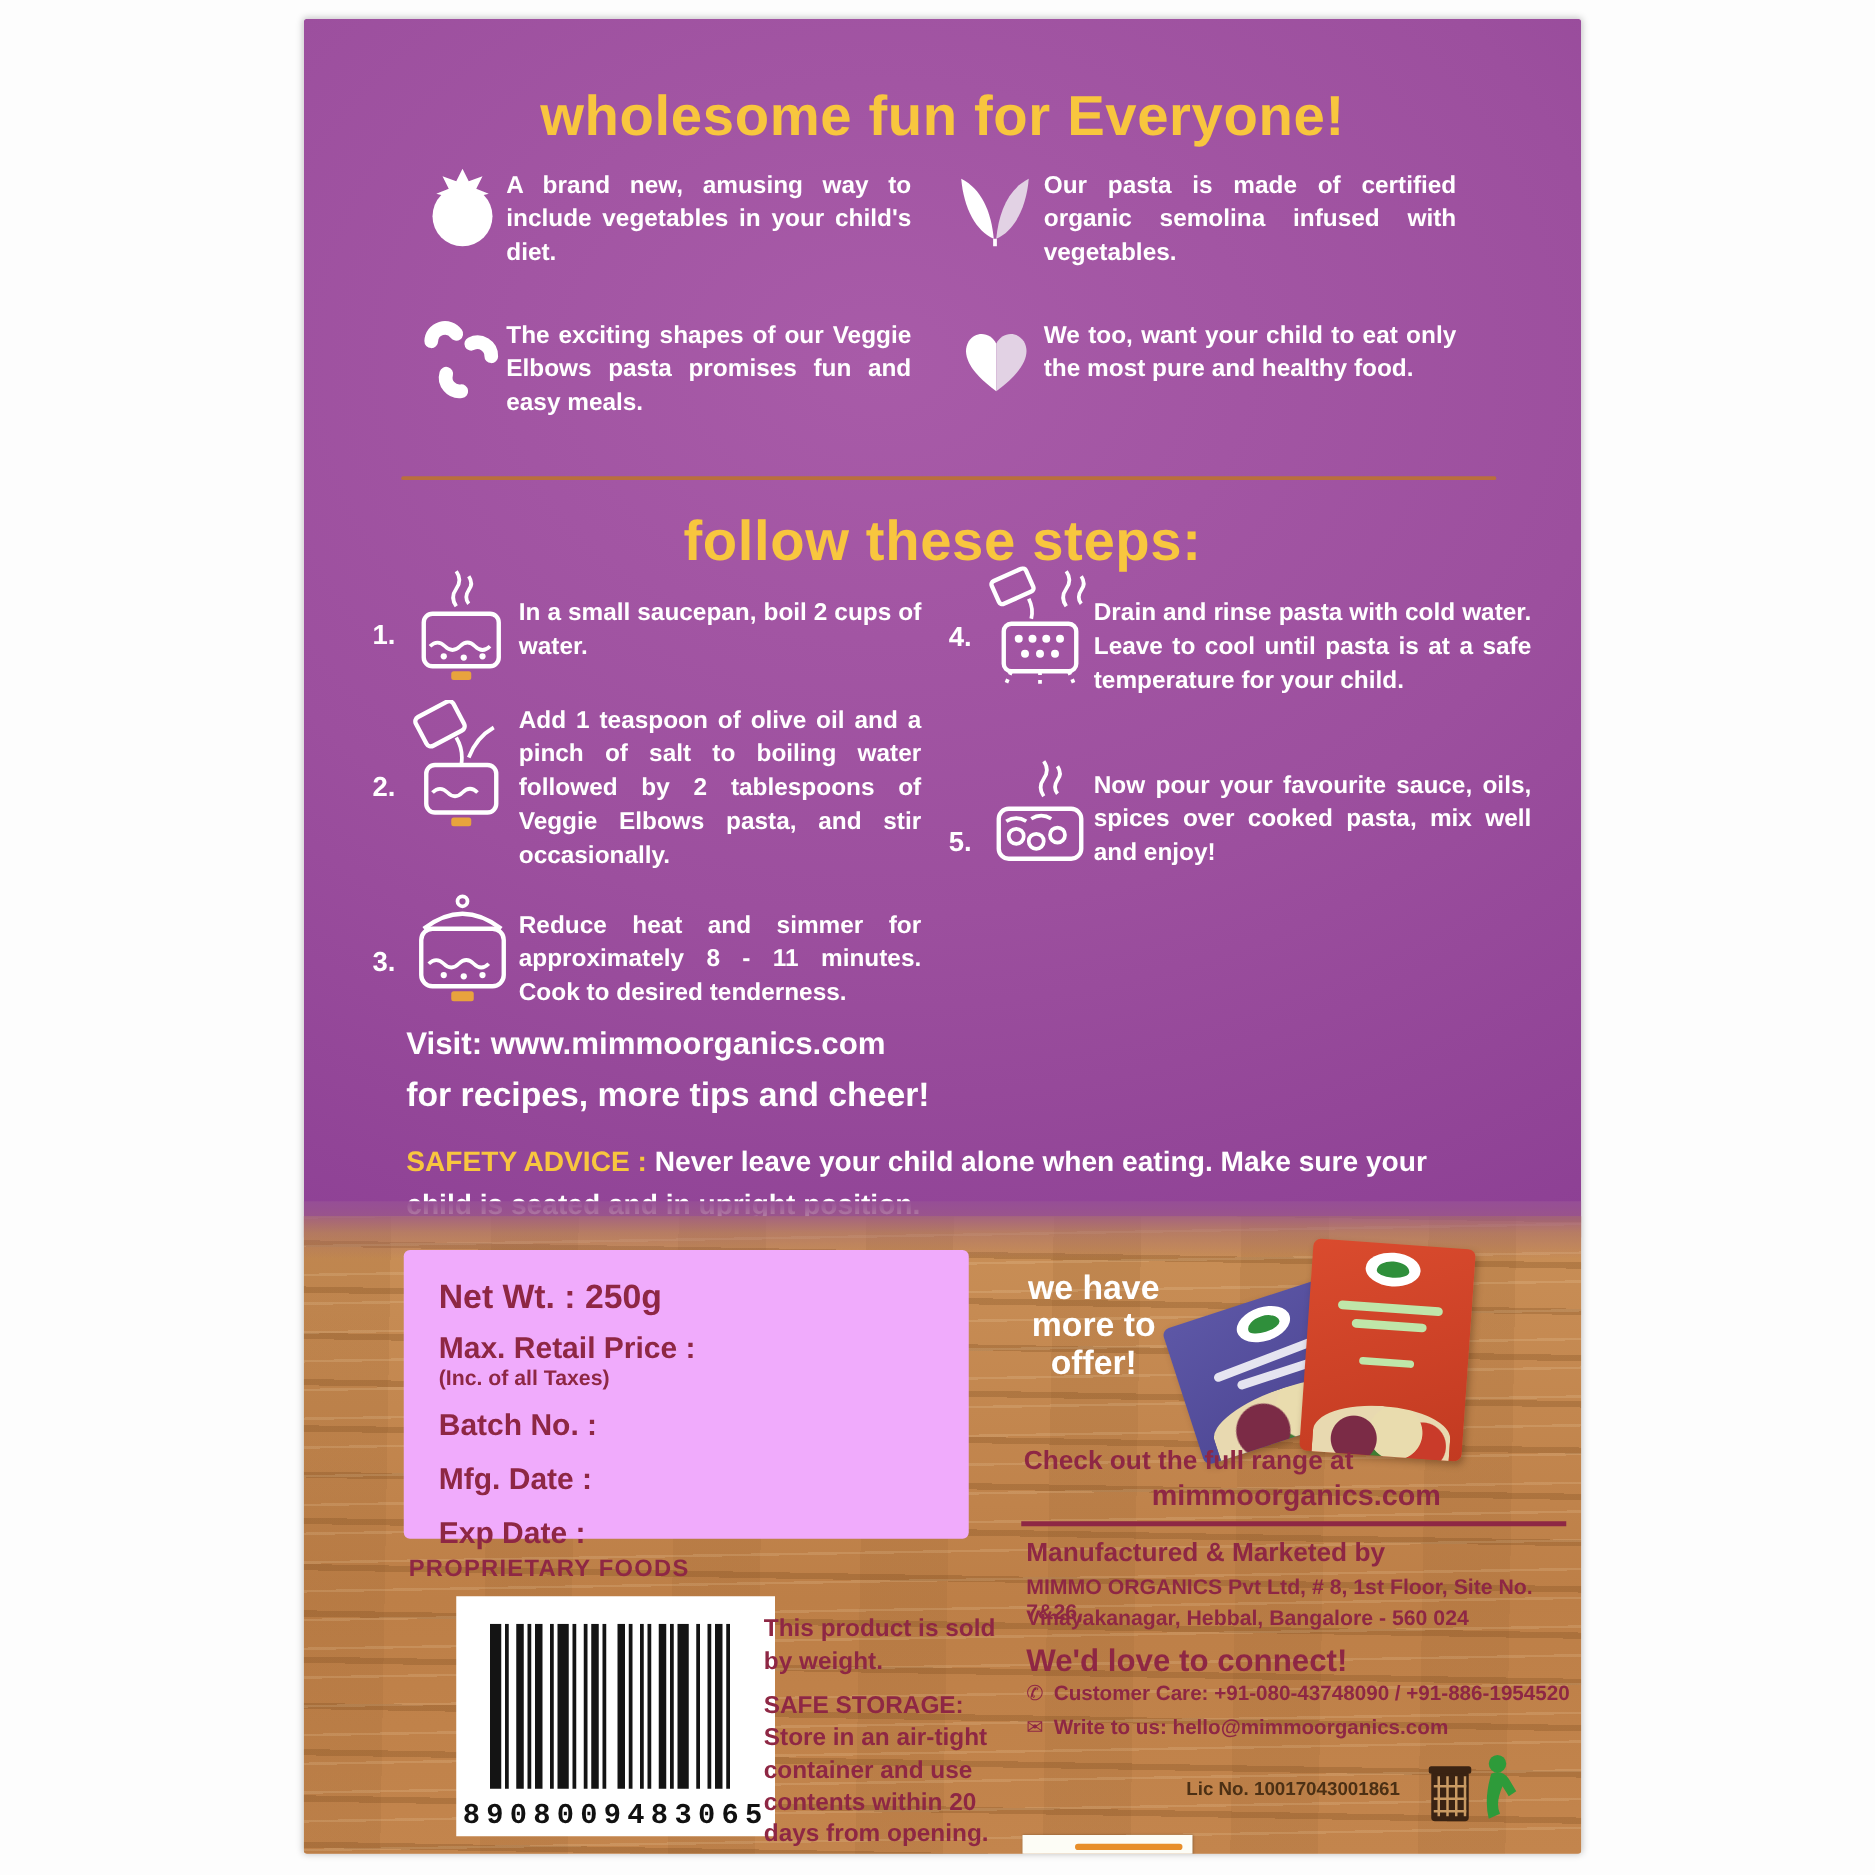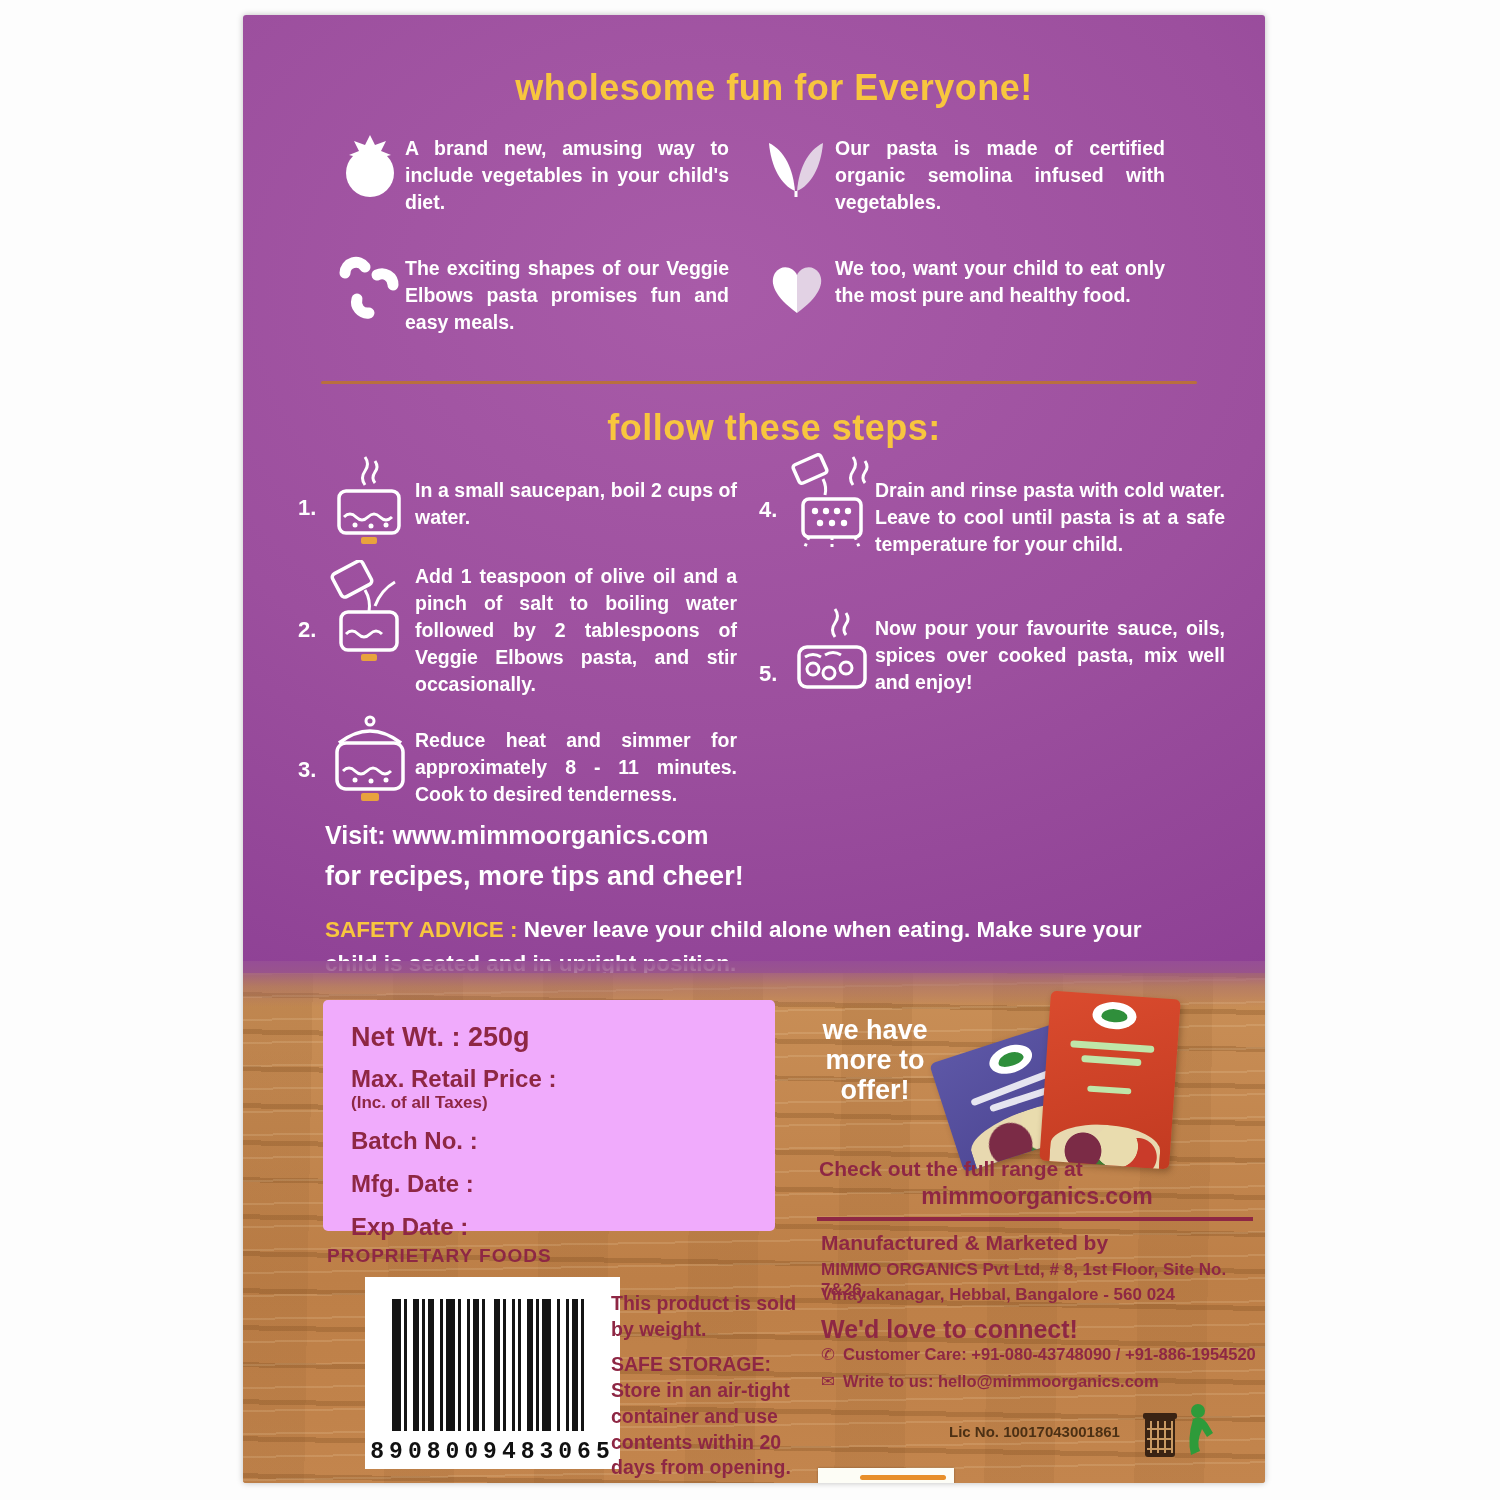--- a/index.html
+++ b/index.html
@@ -7,21 +7,21 @@
   .canvas { position:relative; width:1500px; height:1500px; background:#fdfdfd; overflow:hidden; }
   .package { position:absolute; left:243px; top:15px; width:1022px; height:1468px;
              box-shadow:0 0 6px rgba(0,0,0,.25); border-radius:3px; overflow:hidden; }
 
   
   .purple { position:absolute; left:0; top:0; width:100%; height:975px;
             background:radial-gradient(120% 95% at 45% 28%, #a85ba8 0%, #9c4f9e 48%, #883b91 100%); }
   .wood-blend { position:absolute; left:0; top:946px; width:100%; height:46px;
             background:linear-gradient(180deg, rgba(150,78,150,1) 0%, rgba(168,110,110,.55) 55%, rgba(193,131,80,0) 100%); z-index:3; }
 
-  .hdr { position:absolute; width:100%; text-align:center; color:#f8c63e; font-weight:bold; font-size:36px; letter-spacing:.5px;margin-left:20px; }
+  .hdr { position:absolute; width:100%; text-align:center; color:#f8c63e; font-weight:bold; font-size:45px; letter-spacing:.5px; }
   .hdr.title { top:52px; }
   .hdr.steps { top:392px; }
 
   .wtext { color:#ffffff; font-weight:bold; text-align:justify; font-size:19.5px; line-height:1.38; }
   .icon-box { position:absolute; }
 
   .divider { position:absolute; left:78px; top:366px; width:876px; height:3px; background:#b96f3e; border-radius:2px; }
 
   .stepnum { position:absolute; color:#ffffff; font-weight:bold; font-size:22px; }
 

